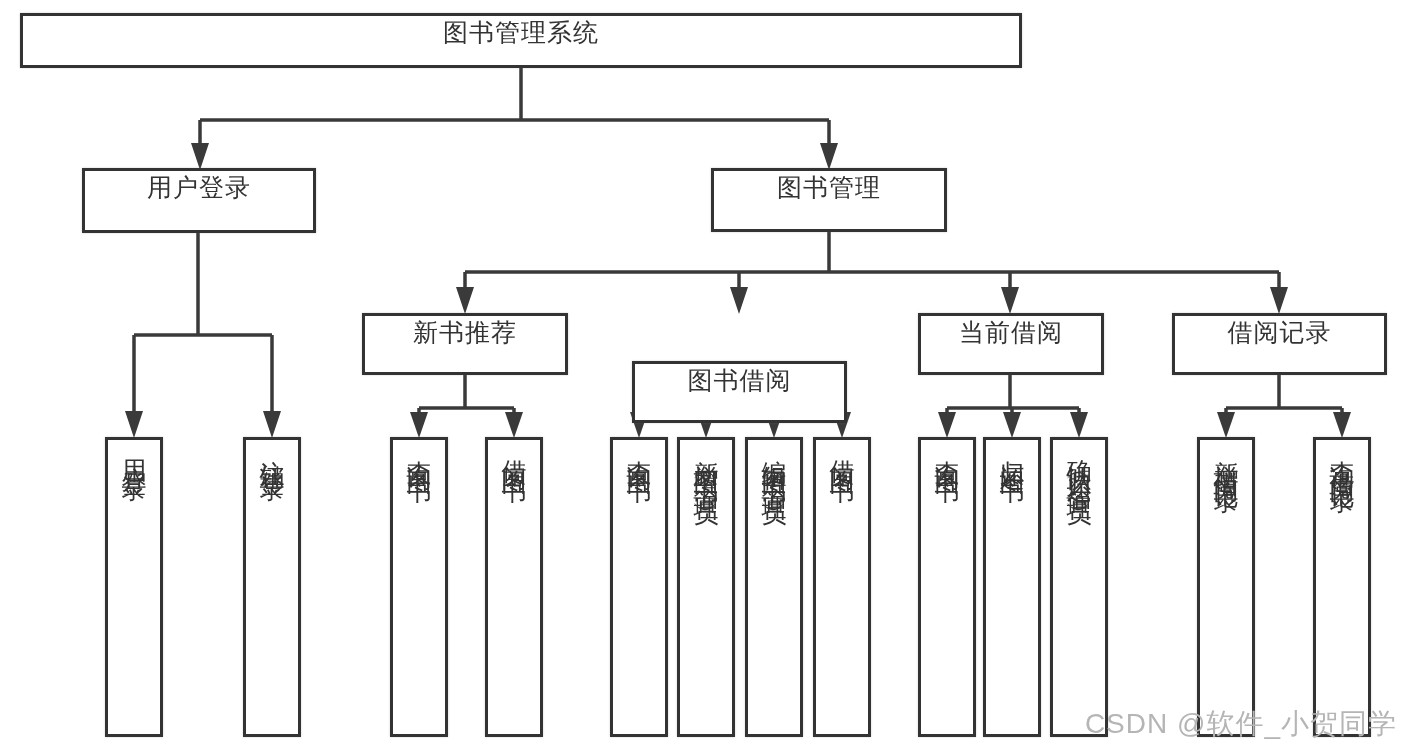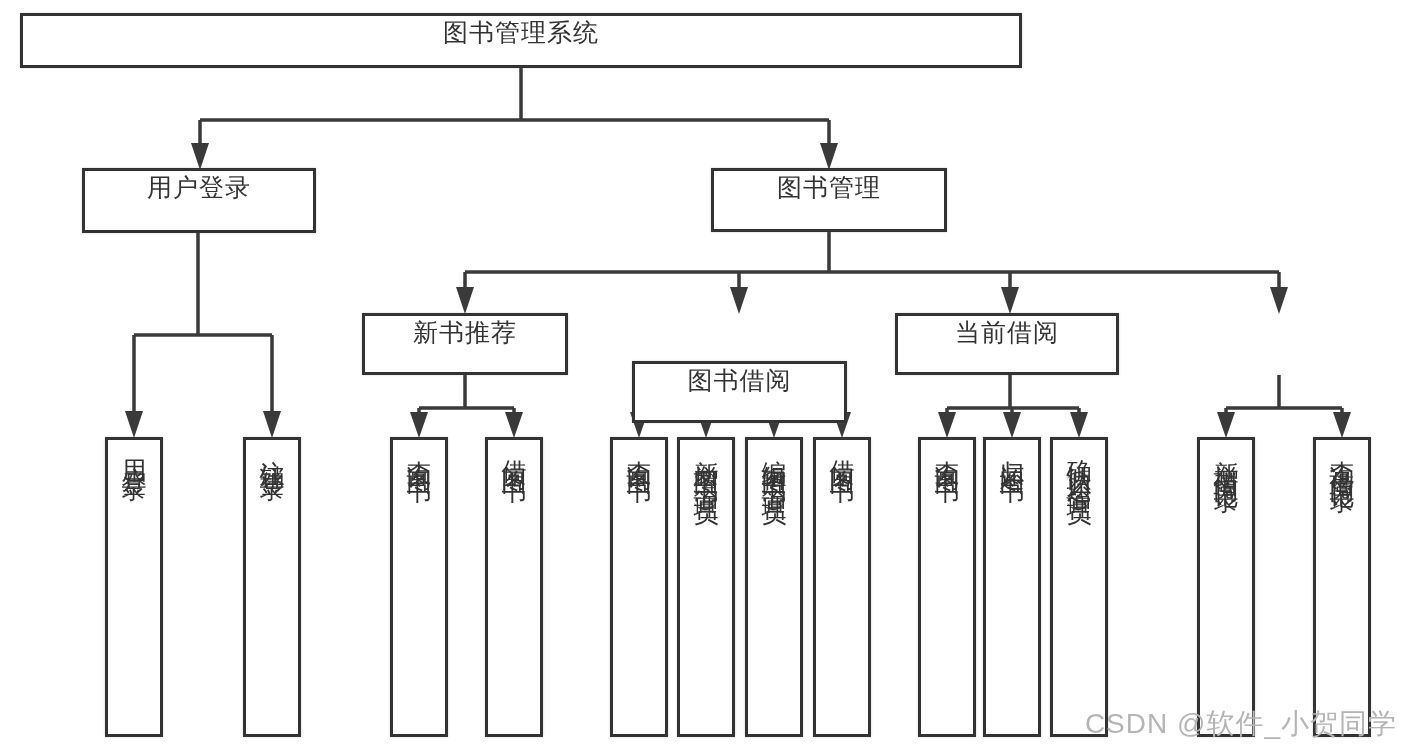--- a/index.html
+++ b/index.html
@@ -106,22 +106,25 @@
   <div class="node" style="left:711px;top:168px;width:236px;height:64px;">
     <span class="lbl">图书管理</span>
   </div>
 
   <div class="node" style="left:362px;top:313px;width:206px;height:62px;">
     <span class="lbl">新书推荐</span>
   </div>
   <div class="node" style="left:632px;top:313px;width:215px;height:62px;margin-top:48px;">
     <span class="lbl">图书借阅</span>
   </div>
-  <div class="node" style="left:895px;top:313px;width:224px;height:62px;">
+  <div class="node" style="left:918px;top:313px;width:186px;height:62px;">
     <span class="lbl">当前借阅</span>
+  </div>
+  <div class="node" style="left:1172px;top:313px;width:215px;height:62px;">
+    <span class="lbl">借阅记录</span>
   </div>
 
   <div class="node leaf" style="left:105px;top:437px;width:58px;height:300px;">
     <span class="lbl">用户登录</span>
   </div>
   <div class="node leaf" style="left:243px;top:437px;width:58px;height:300px;">
     <span class="lbl">注销登录</span>
   </div>
 
   <div class="node leaf" style="left:390px;top:437px;width:58px;height:300px;">

